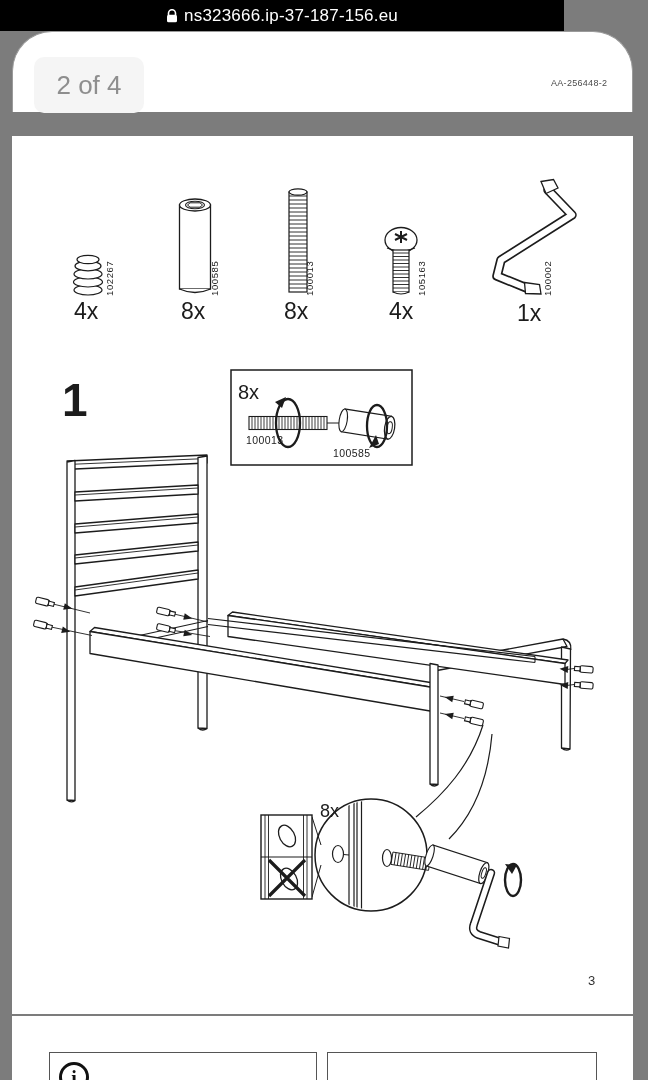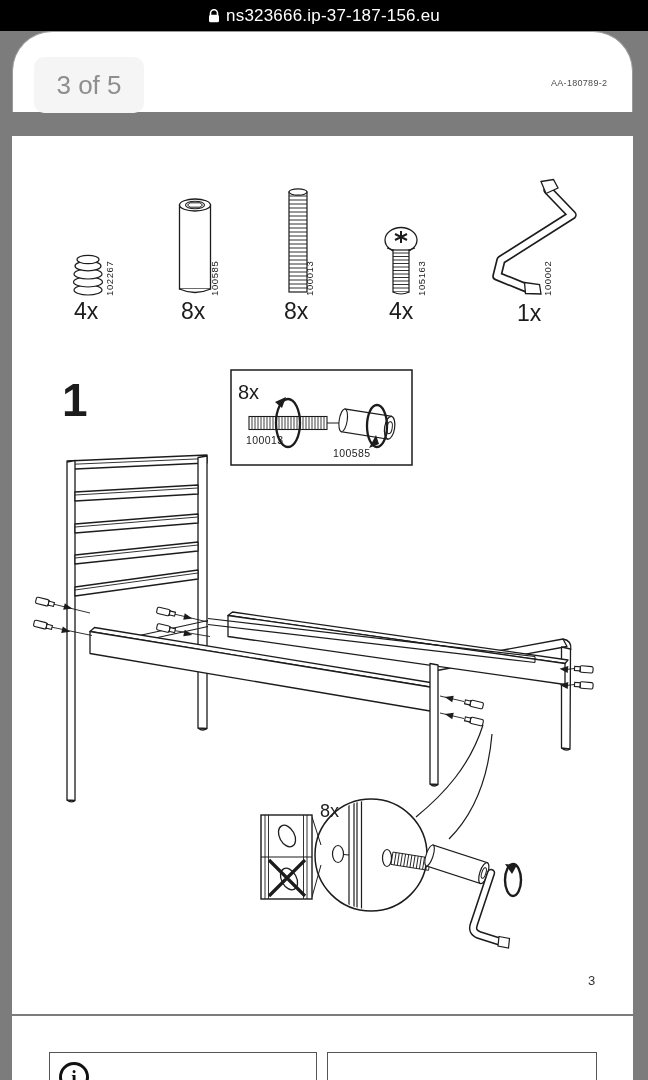--- a/index.html
+++ b/index.html
@@ -1,19 +1,19 @@
 <!DOCTYPE html>
 <html><head>
 <meta charset="utf-8">
 <style>
   html,body{margin:0;padding:0;background:#555;}
   .screen{position:relative;width:648px;height:1080px;background:#7c7c7c;overflow:hidden;
           font-family:"Liberation Sans", sans-serif;}
   
-  .topbar{position:absolute;left:0;top:0;width:648px;height:31px;background:#000;
+  .topbar{position:absolute;left:0;top:0;width:564px;height:31px;background:#000;
           display:flex;align-items:center;justify-content:center;gap:6px;}
   .url{color:#fff;font-size:17px;letter-spacing:.2px;}
   .lock{width:12px;height:14px;position:relative;top:0px;}
   
   .header-card{position:absolute;left:12px;top:31px;width:621px;height:81px;background:#fff;
                border:1.5px solid #9a9a9a;border-bottom:none;box-sizing:border-box;
                border-top-left-radius:40px;border-top-right-radius:40px;}
   .pager{position:absolute;left:21px;top:25px;width:110px;height:56px;background:#f5f5f5;
          border-radius:10px;color:#8e8e8e;font-size:26px;text-align:center;line-height:56px;}
   .doc-code{position:absolute;left:538px;top:46px;font-size:9px;color:#4a4a4a;letter-spacing:.3px;}
@@ -42,22 +42,22 @@
 
   <div class="topbar">
     <svg class="lock" viewBox="0 0 12 14">
       <path d="M2.5 6V4.2a3.5 3.5 0 0 1 7 0V6" fill="none" stroke="#fff" stroke-width="1.6"></path>
       <rect x="1" y="5.7" width="10" height="7.6" rx="1.6" fill="#fff"></rect>
     </svg>
     <span class="url">ns323666.ip-37-187-156.eu</span>
   </div>
 
   <div class="header-card">
-    <div class="pager">3 of 5</div>
-    <div class="doc-code">AA-180789-2</div>
+    <div class="pager">2 of 4</div>
+    <div class="doc-code">AA-256448-2</div>
   </div>
 
   <div class="page-card">
     <svg width="621" height="878" viewBox="0 0 621 878">
       <defs>
         <g id="screwShape">
           <rect x="0" y="-3.2" width="13" height="6.4" rx="1.6" fill="#fff" stroke="#1c1c1c" stroke-width="1.1"></rect>
           <line x1="13" y1="-3" x2="13" y2="3" stroke="#1c1c1c" stroke-width="1.1"></line>
           <rect x="13" y="-2" width="5.5" height="4" fill="#fff" stroke="#1c1c1c" stroke-width="1.1"></rect>
         </g>

